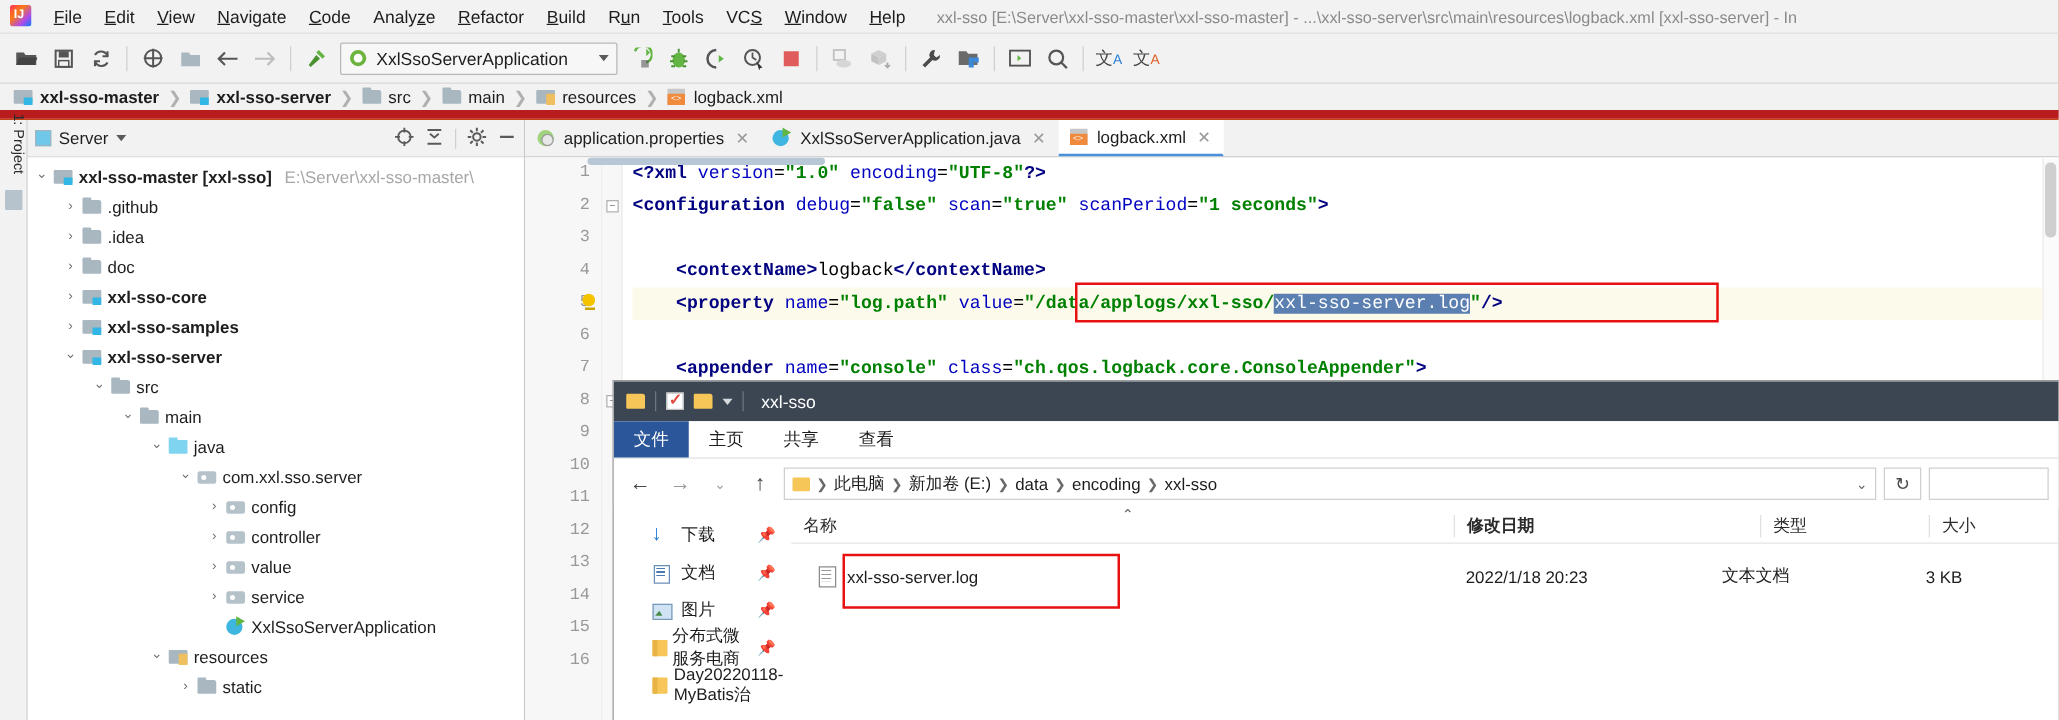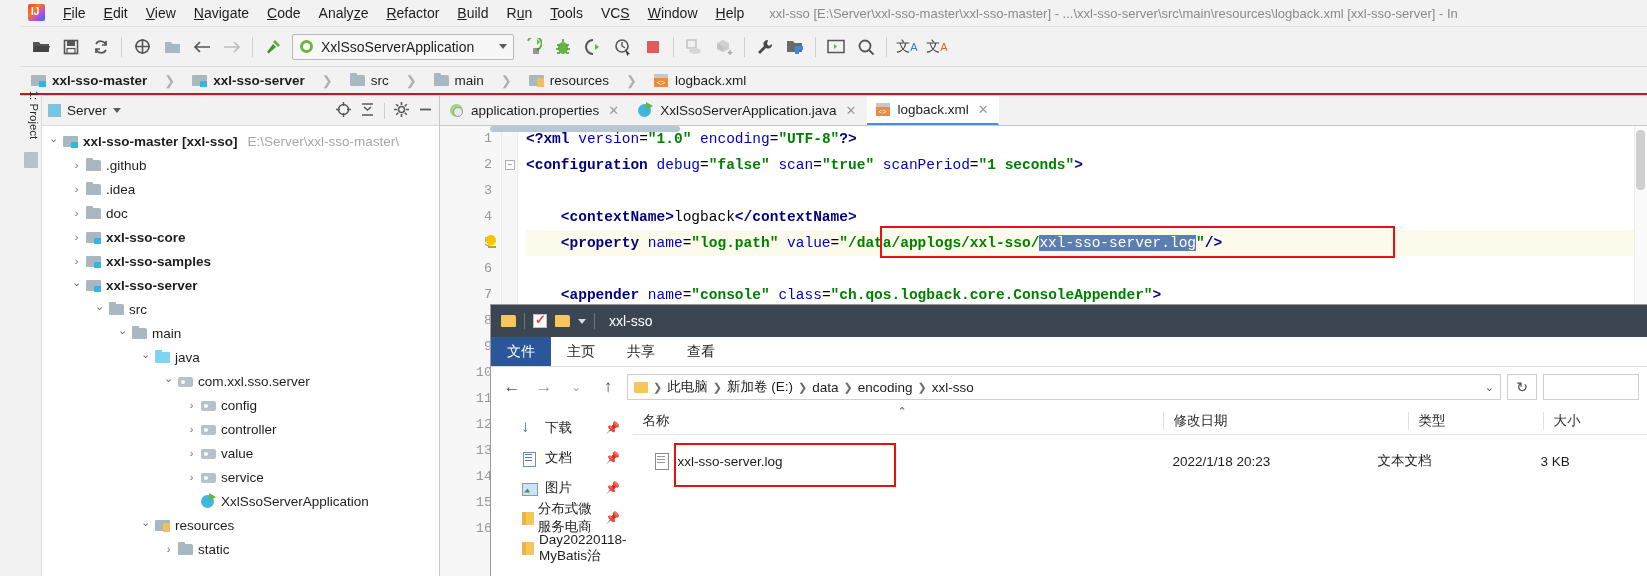--- a/index.html
+++ b/index.html
@@ -5,21 +5,21 @@
   * { box-sizing: border-box; }
   html, body { margin:0; padding:0; }
   body {
     width:1647px; height:576px; overflow:hidden;
     font-family:"Liberation Sans", sans-serif;
     font-size:13px; color:#1d1d1d; background:#f2f2f2;
     position:relative;
   }
 
   
-  .ide { position:absolute; inset:0; background:#bef264;margin-left:20px; }
+  .ide { position:absolute; inset:0; background:#c2410c; }
 
   .titlebar { height:27px; background:#f2f2f2; display:flex; align-items:center;
               border-bottom:1px solid #e3e3e3; }
   .app-logo { width:22px; height:20px; margin:0 6px 0 6px; position:relative; flex:none; }
   .app-logo .sq { position:absolute; left:2px; top:1px; width:17px; height:17px;
                   background:linear-gradient(135deg,#fe315d 0%,#f97a12 35%,#b24ae9 70%,#087cfa 100%);
                   border-radius:2px; }
   .app-logo .ij { position:absolute; left:5px; top:3px; color:#fff; font-size:10px;
                   font-weight:bold; font-family:"Liberation Sans",sans-serif; }
   .menubar { display:flex; align-items:center; gap:0px; }
@@ -34,21 +34,21 @@
             cursor:default; }
   .tb-sep { width:1px; height:20px; background:#cfcfcf; margin:0 5px; }
   .run-config { display:flex; align-items:center; height:26px; min-width:222px;
                 border:1px solid #b8b8b8; background:#f7f7f7; border-radius:2px;
                 padding:0 6px; margin:0 4px; gap:6px; }
   .run-config .label { font-size:14px; color:#1d1d1d; flex:1; }
   .chev { width:0;height:0;border-left:4px solid transparent;border-right:4px solid transparent;
           border-top:5px solid #5a5a5a; }
 
   .breadcrumb { height:28px; display:flex; align-items:center; padding:0 8px;
-                background:#f2f2f2; border-bottom:2px solid #b91c1c; gap:12px; font-size:13.5px; }
+                background:#f2f2f2; border-bottom:7px solid #b91c1c; gap:2px; font-size:13.5px; }
   .crumb { display:flex; align-items:center; gap:5px; padding:1px 3px; white-space:nowrap; }
   .crumb.b { font-weight:bold; }
   .crumb-sep { color:#b0b0b0; font-size:13px; margin:0 2px; }
 
   .workarea { position:absolute; left:0; right:0; top:96px; bottom:0; display:flex; }
 
   
   .vstrip { width:22px; background:#f2f2f2; border-right:1px solid #dadada; position:relative; }
   .vstrip .vtab { position:absolute; top:8px; left:-22px; width:72px; height:22px;
                   transform:rotate(90deg); transform-origin:center;
@@ -699,21 +699,21 @@
     </div>
 
     <div class="ex-split"></div>
 
     <div class="ex-list">
       <div class="lst-head">
         <div class="lh" style="width:530px;">
           <span class="sortcaret">⌃</span>
           <span>名称</span>
         </div>
-        <div class="lh" style="width:205px;">
+        <div class="lh" style="width:205px;font-weight:bold;">
           <span>修改日期</span>
         </div>
         <div class="lh" style="width:135px;margin-left:40px;">
           <span>类型</span>
         </div>
         <div class="lh" style="width:120px;">
           <span>大小</span>
         </div>
       </div>
 

